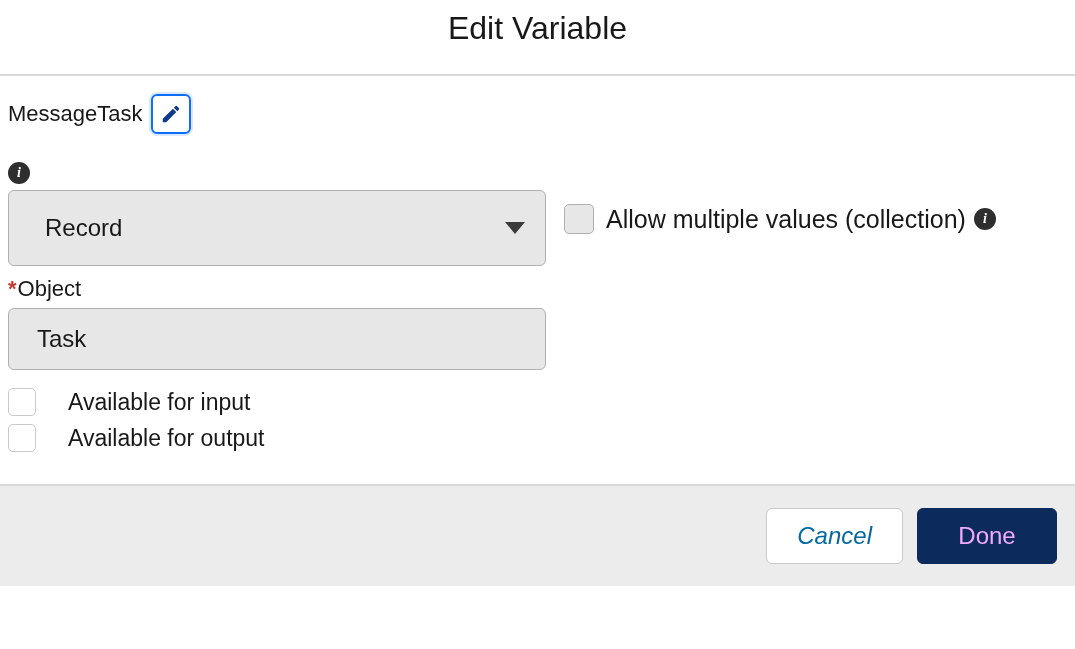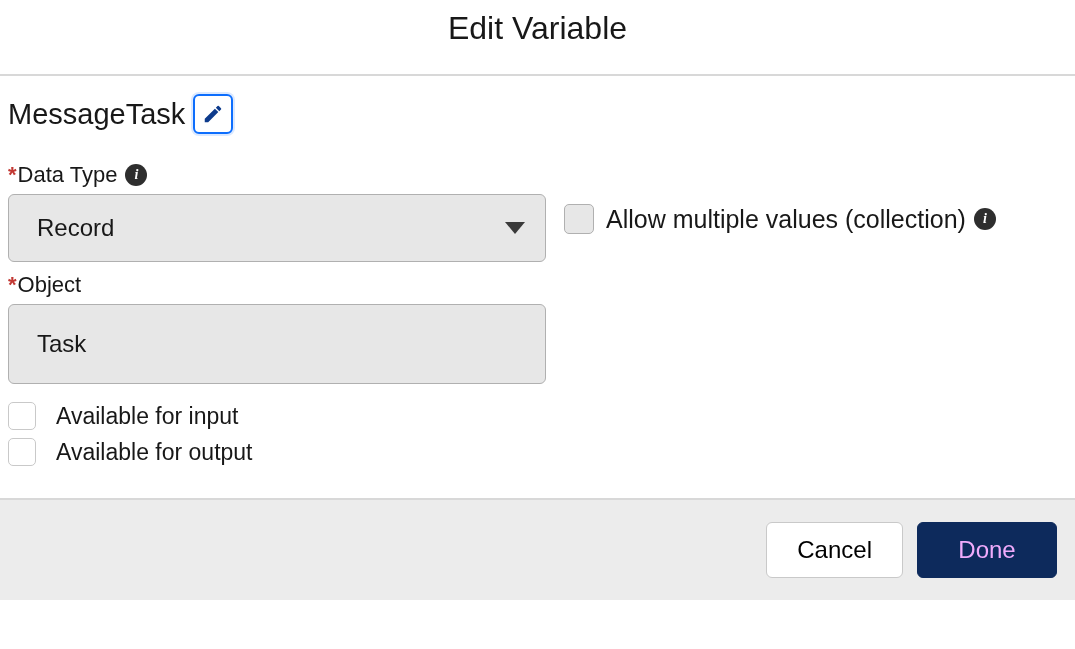--- a/index.html
+++ b/index.html
@@ -24,21 +24,21 @@
     .modal-body {
       padding: 18px 8px 24px 8px;
     }
     .title-row {
       display: flex;
       align-items: center;
       gap: 8px;
       margin-bottom: 28px;
     }
     .variable-name {
-      font-size: 29px;
+      font-size: 22px;
       font-weight: 400;
     }
     .edit-icon-btn {
       width: 40px;
       height: 40px;
       border: 2px solid #0d6efd;
       border-radius: 6px;
       background: #fff;
       display: flex;
       align-items: center;
@@ -84,34 +84,34 @@
     .data-type-row {
       display: flex;
       align-items: flex-start;
       gap: 18px;
     }
     .data-type-col {
       width: 538px;
     }
     .combobox {
       width: 100%;
-      height: 68px;
+      height: 76px;
       background: #e7e7e7;
       border: 1px solid #b0b0b0;
       border-radius: 6px;
-      padding: 0 20px 0 28px;
+      padding: 0 20px 0 36px;
       display: flex;
       align-items: center;
       justify-content: space-between;
       font-size: 24px;
       cursor: pointer;
     }
     .object-combobox {
       width: 538px;
-      height: 80px;
+      height: 62px;
       background: #e7e7e7;
       border: 1px solid #b0b0b0;
       border-radius: 6px;
       padding: 0 20px 0 28px;
       display: flex;
       align-items: center;
       font-size: 24px;
       cursor: pointer;
     }
     .chevron-down {
@@ -142,21 +142,21 @@
       gap: 8px;
     }
     .section-heading {
       font-size: 23px;
       font-weight: 700;
       margin-bottom: 10px;
     }
     .checkbox-row {
       display: flex;
       align-items: center;
-      gap: 20px;
+      gap: 32px;
       margin-bottom: 8px;
     }
     .small-checkbox {
       width: 28px;
       height: 28px;
       border: 1px solid #c9c9c9;
       border-radius: 5px;
       background: #fff;
       cursor: pointer;
     }
@@ -177,21 +177,22 @@
       border-radius: 6px;
       font-size: 24px;
       cursor: pointer;
       display: flex;
       align-items: center;
       justify-content: center;
     }
     .btn-cancel {
       background: #fff;
       border: 1px solid #c9c9c9;
-      color: #000000;
+      color: #0369a1;
+      font-style: italic;
     }
     .btn-done {
       background: #0d2a5c;
       border: 1px solid #0d2a5c;
       color: #f0abfc;
       min-width: 140px;
     }
   </style>
 </head>
 <body>
@@ -205,21 +206,20 @@
     <button class="edit-icon-btn">
       <svg viewBox="0 0 24 24">
         <path d="M3 17.25V21h3.75l11.06-11.06-3.75-3.75L3 17.25zM20.71 7.04a1 1 0 0 0 0-1.41l-2.34-2.34a1 1 0 0 0-1.41 0l-1.83 1.83 3.75 3.75 1.83-1.83z"></path>
       </svg>
     </button>
   </div>
 
   <div class="data-type-row">
     <div class="data-type-col">
       <div class="field-label">
-        <span><span class="required">*</span><span>Data Type</span></span>
         <span class="info-icon">i</span>
       </div>
       <div class="combobox">
         <span>Record</span>
         <span class="chevron-down"></span>
       </div>
     </div>
     <div class="collection-col">
       <div class="big-checkbox"></div>
       <div class="collection-label">

